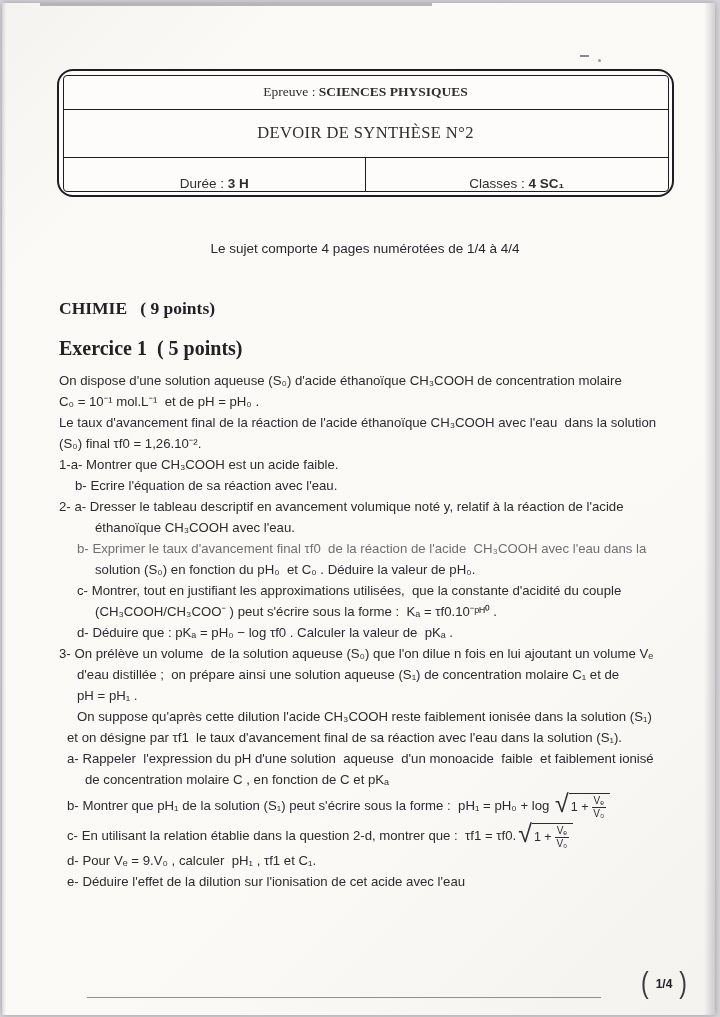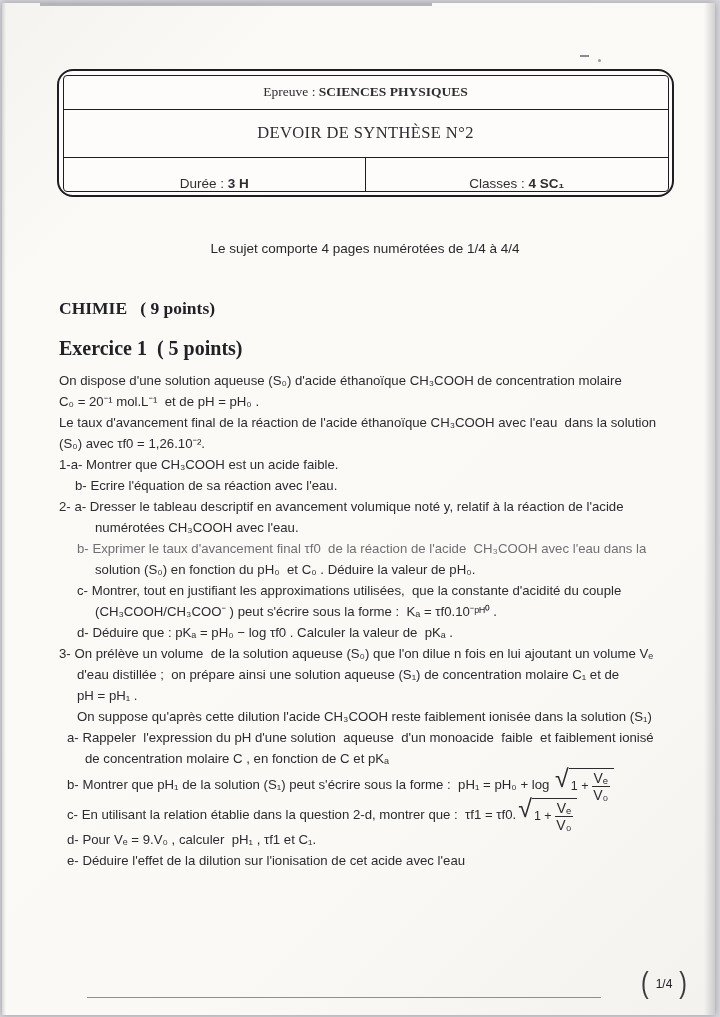--- a/index.html
+++ b/index.html
@@ -63,25 +63,25 @@
   .line.fade { color:#5c5b60; filter:blur(.35px); opacity:.88; }
   .line.sq { display:flex; align-items:center; height:30px; }
 
   .sqrt { display:inline-flex; align-items:flex-start; margin-left:2px; }
   .sqrt .sign { font-size:25px; line-height:23px; font-weight:400; }
   .sqrt .inner {
     border-top:1.3px solid #2c2b2f; display:inline-flex; align-items:center;
     gap:3px; padding:2px 4px 0 2px; font-size:12.5px; margin-top:1px;
   }
   .frac { display:inline-flex; flex-direction:column; align-items:center; line-height:1; }
-  .frac .num { font-size:14px; border-bottom:1px solid #2c2b2f; padding:0 2px 1px; }
-  .frac .den { font-size:14px; padding-top:1px; }
+  .frac .num { font-size:10px; border-bottom:1px solid #2c2b2f; padding:0 2px 1px; }
+  .frac .den { font-size:10px; padding-top:1px; }
 
   
-  .footer { position:absolute; right:28px; bottom:20px; display:flex; align-items:center; gap:7px; }
+  .footer { position:absolute; right:28px; bottom:20px; display:flex; align-items:center; gap:7px;font-weight:bold; }
   .brk { display:inline-block; font-size:23px; font-weight:400; color:#3a393f;
          transform:scaleY(1.25); line-height:1; }
   .brk::before { content:"("; }
   .brk.brk-r::before { content:")"; }
   .pg { font-size:12px; color:#222126; }
   .bottom-rule { position:absolute; left:85px; bottom:17px; width:514px; border-top:1px solid #8f8e94; }
 </style>
 </head>
 <body>
 
@@ -111,36 +111,37 @@
       </div>
     </div>
 
     <div class="notice">Le sujet comporte 4 pages numérotées de 1/4 à 4/4</div>
 
     <div class="h-chimie">CHIMIE   ( 9 points)</div>
     <div class="h-exo">Exercice 1  ( 5 points)</div>
 
     <div class="body">
         <div class="line" style="padding-left: 0px;">On dispose d'une solution aqueuse (S₀) d'acide éthanoïque CH₃COOH de concentration molaire</div>
-        <div class="line" style="padding-left: 0px;">C₀ = 20⁻¹ mol.L⁻¹  et de pH = pH₀ .</div>
+        <div class="line" style="padding-left: 0px;">C₀ = 10⁻¹ mol.L⁻¹  et de pH = pH₀ .</div>
         <div class="line" style="padding-left: 0px;">Le taux d'avancement final de la réaction de l'acide éthanoïque CH₃COOH avec l'eau  dans la solution</div>
-        <div class="line" style="padding-left: 0px;">(S₀) avec τf0 = 1,26.10⁻².</div>
+        <div class="line" style="padding-left: 0px;">(S₀) final τf0 = 1,26.10⁻².</div>
         <div class="line" style="padding-left: 0px;">1-a- Montrer que CH₃COOH est un acide faible.</div>
         <div class="line" style="padding-left: 16px;">b- Ecrire l'équation de sa réaction avec l'eau.</div>
         <div class="line" style="padding-left: 0px;">2- a- Dresser le tableau descriptif en avancement volumique noté y, relatif à la réaction de l'acide</div>
-        <div class="line" style="padding-left: 36px;">numérotées CH₃COOH avec l'eau.</div>
+        <div class="line" style="padding-left: 36px;">éthanoïque CH₃COOH avec l'eau.</div>
         <div class="line fade" style="padding-left: 18px;">b- Exprimer le taux d'avancement final τf0  de la réaction de l'acide  CH₃COOH avec l'eau dans la</div>
         <div class="line" style="padding-left: 36px;">solution (S₀) en fonction du pH₀  et C₀ . Déduire la valeur de pH₀.</div>
         <div class="line" style="padding-left: 18px;">c- Montrer, tout en justifiant les approximations utilisées,  que la constante d'acidité du couple</div>
         <div class="line" style="padding-left: 36px;">(CH₃COOH/CH₃COO⁻ ) peut s'écrire sous la forme :  Kₐ = τf0.10⁻ᵖᴴ⁰ .</div>
         <div class="line" style="padding-left: 18px;">d- Déduire que : pKₐ = pH₀ − log τf0 . Calculer la valeur de  pKₐ .</div>
         <div class="line" style="padding-left: 0px;">3- On prélève un volume  de la solution aqueuse (S₀) que l'on dilue n fois en lui ajoutant un volume Vₑ</div>
         <div class="line" style="padding-left: 18px;">d'eau distillée ;  on prépare ainsi une solution aqueuse (S₁) de concentration molaire C₁ et de</div>
         <div class="line" style="padding-left: 18px;">pH = pH₁ .</div>
         <div class="line" style="padding-left: 18px;">On suppose qu'après cette dilution l'acide CH₃COOH reste faiblement ionisée dans la solution (S₁)</div>
+        <div class="line" style="padding-left: 8px;">et on désigne par τf1  le taux d'avancement final de sa réaction avec l'eau dans la solution (S₁).</div>
         <div class="line" style="padding-left: 8px;">a- Rappeler  l'expression du pH d'une solution  aqueuse  d'un monoacide  faible  et faiblement ionisé</div>
         <div class="line" style="padding-left: 26px;">de concentration molaire C , en fonction de C et pKₐ</div>
         <div class="line sq" style="padding-left: 8px;"><span>b- Montrer que pH₁ de la solution (S₁) peut s'écrire sous la forme :  pH₁ = pH₀ + log </span><span class="sqrt"><span class="sign">√</span><span class="inner"><span>1 +</span><span class="frac"><span class="num">Vₑ</span><span class="den">V₀</span></span></span></span></div>
         <div class="line sq" style="padding-left: 8px;"><span>c- En utilisant la relation établie dans la question 2-d, montrer que :  τf1 = τf0.</span><span class="sqrt"><span class="sign">√</span><span class="inner"><span>1 +</span><span class="frac"><span class="num">Vₑ</span><span class="den">V₀</span></span></span></span></div>
         <div class="line" style="padding-left: 8px;">d- Pour Vₑ = 9.V₀ , calculer  pH₁ , τf1 et C₁.</div>
         <div class="line" style="padding-left: 8px;">e- Déduire l'effet de la dilution sur l'ionisation de cet acide avec l'eau</div>
       </div>
   </div>
 
   <div class="footer">

